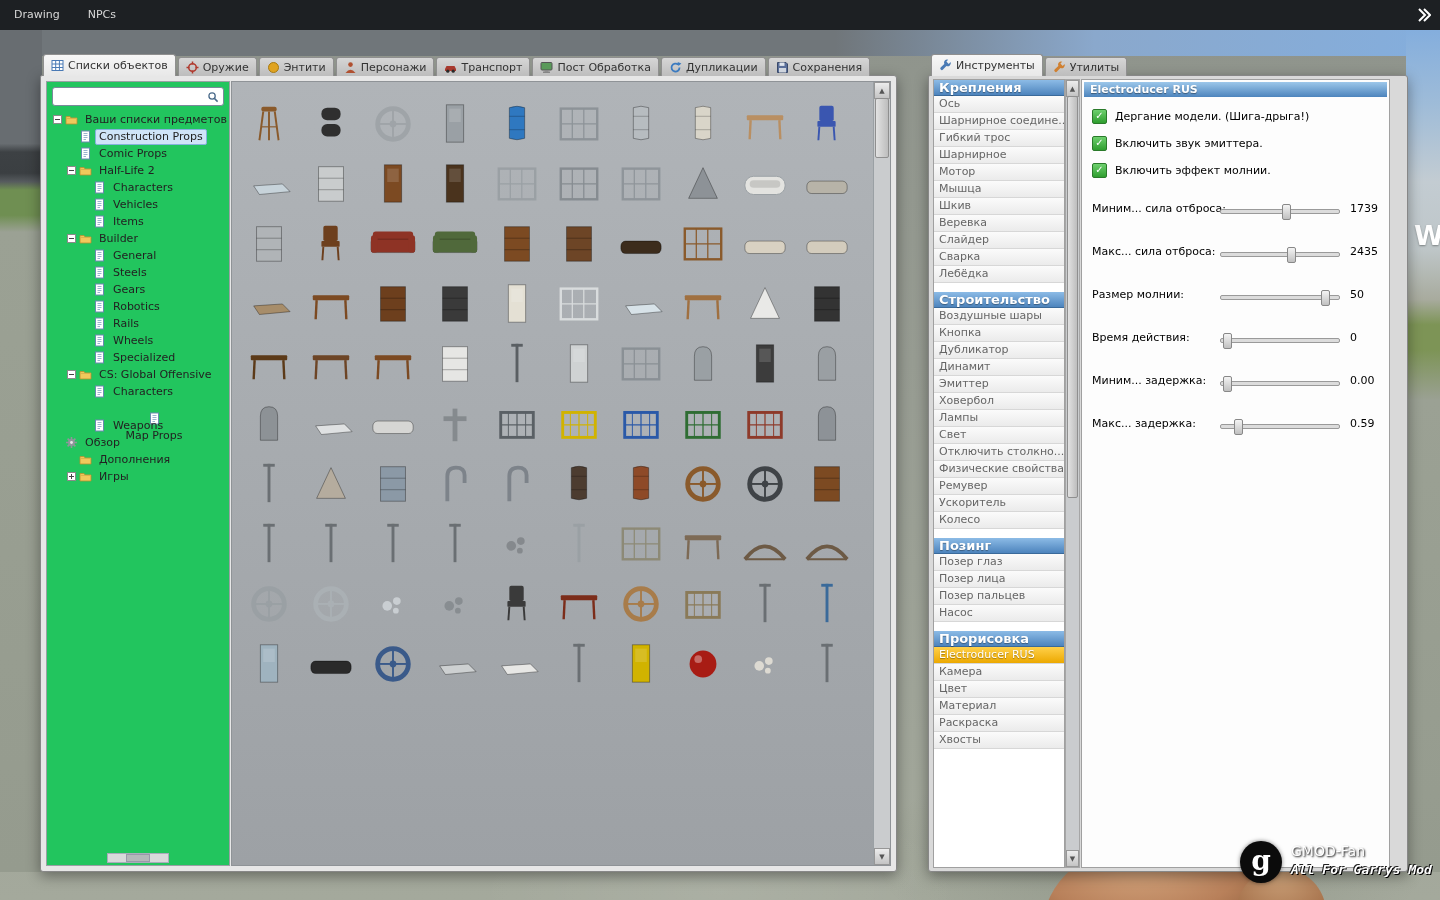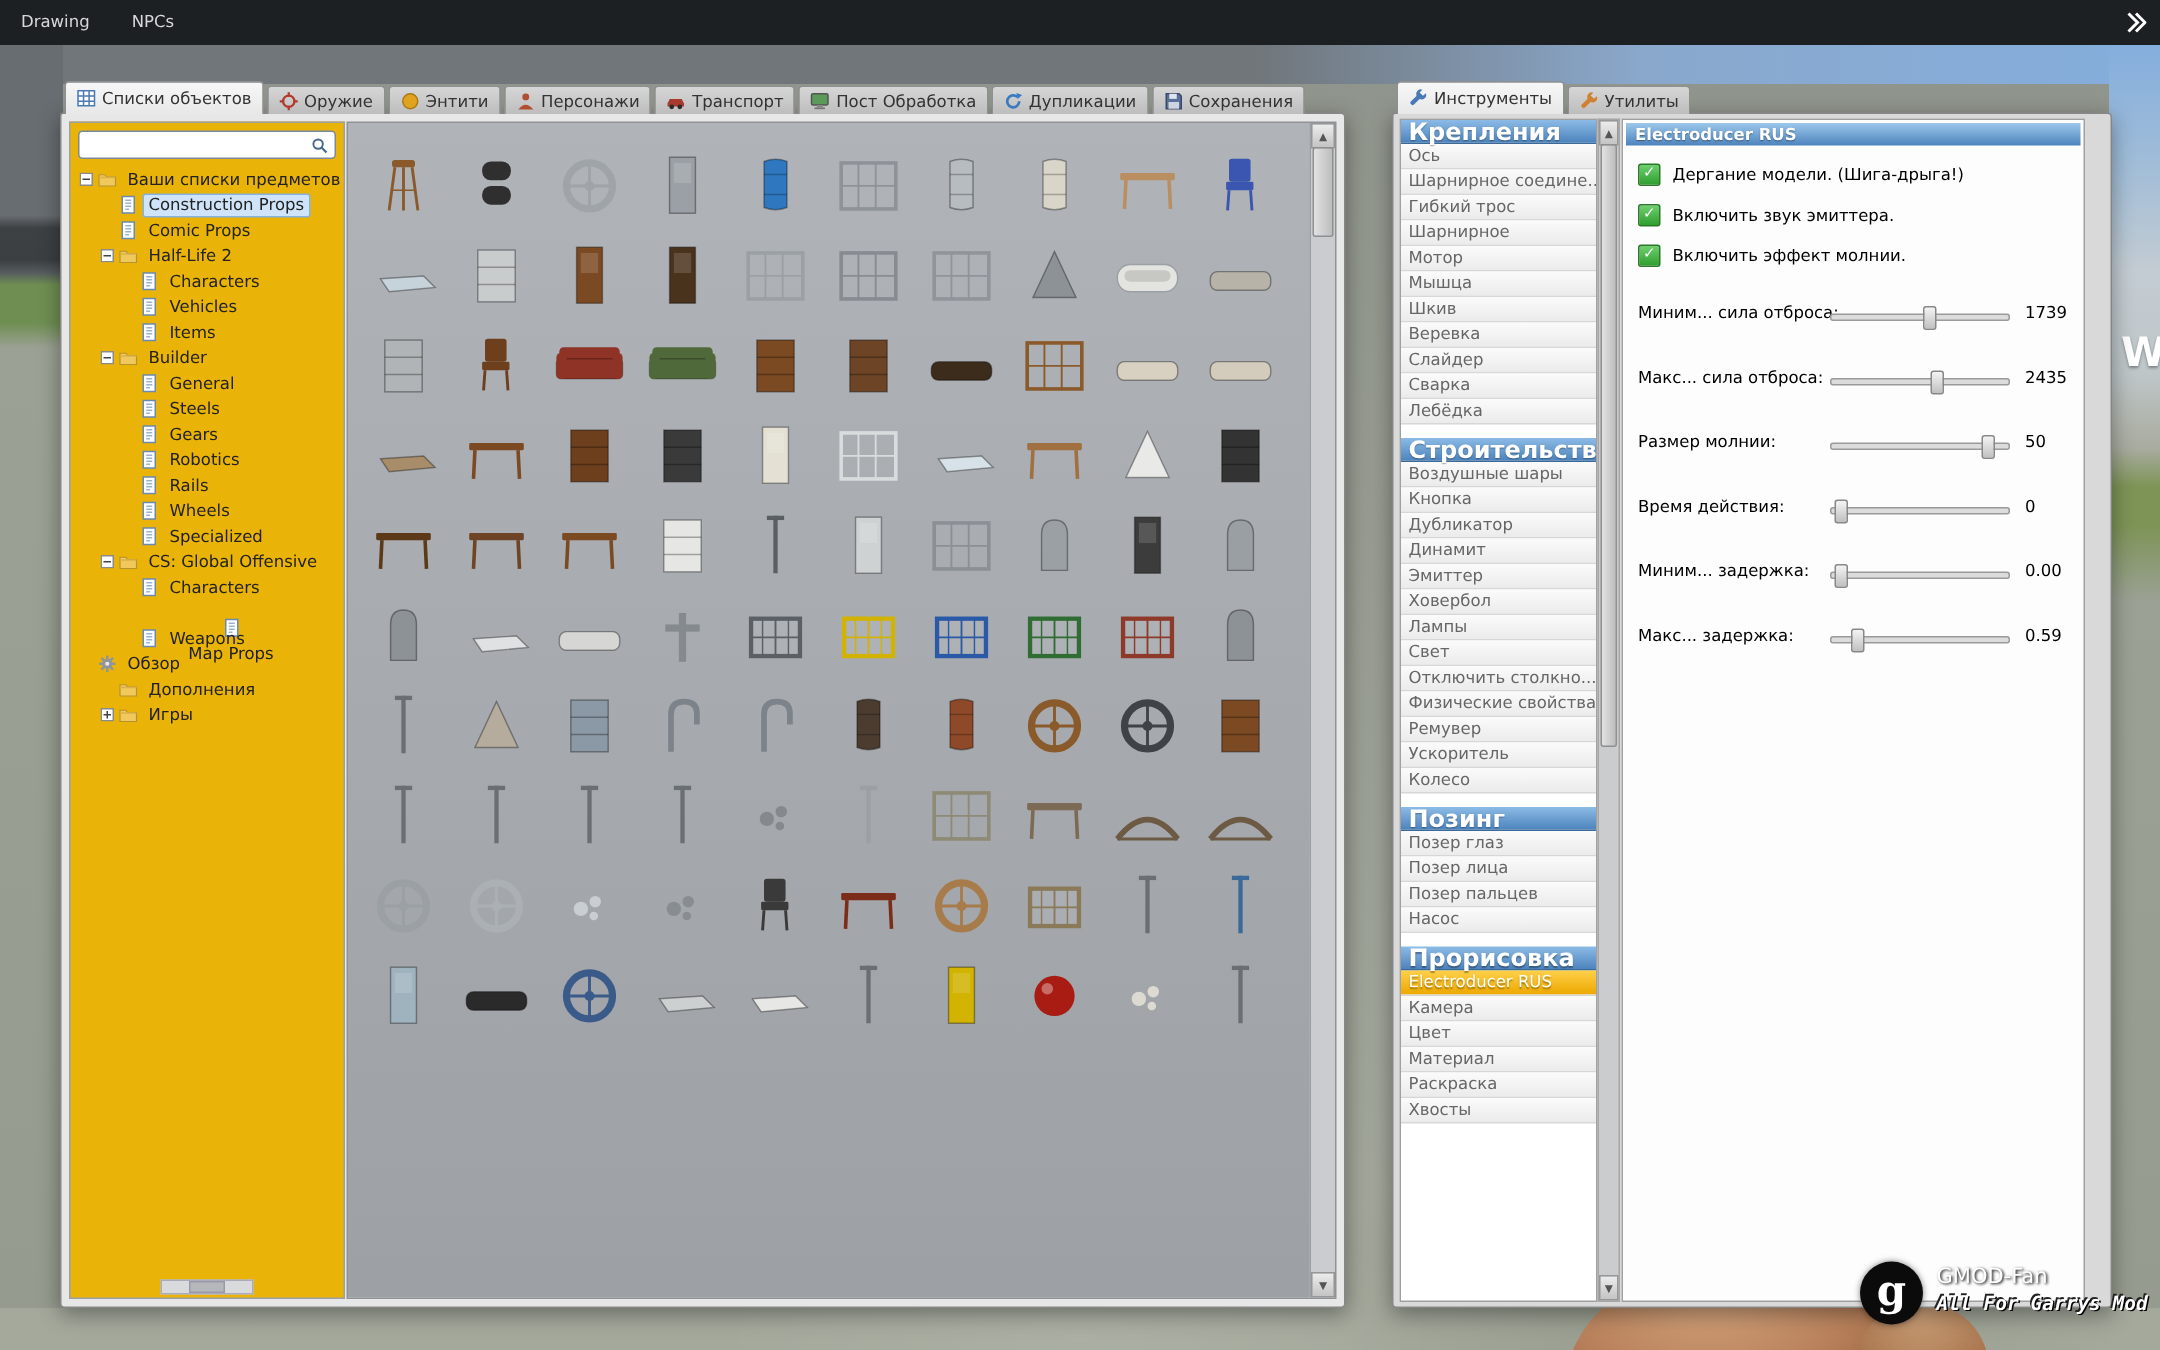--- a/index.html
+++ b/index.html
@@ -41,21 +41,21 @@
   .tab{display:flex;align-items:center;gap:4px;height:18px;padding:0 7px;font-size:11px;color:#333;
     background:linear-gradient(#d6d6d6,#bdbdbd);border:1px solid #8f8f8f;border-bottom:none;
     border-radius:3px 3px 0 0;white-space:nowrap;}
   .tab.active{background:linear-gradient(#f7f7f7,#e8e8e8);height:21px;z-index:4;}
   .ticon svg{width:13px;height:13px;display:block;}
   .panel-body{position:absolute;left:0;right:0;top:20px;bottom:0;background:#e7e7e7;
     border:1px solid #878787;border-radius:2px 3px 3px 3px;box-shadow:0 4px 14px rgba(0,0,0,.38);}
 
   
   .spawn-panel{left:40px;top:55px;width:857px;height:817px;}
-  .sidebar{position:absolute;left:5px;top:5px;width:182px;bottom:5px;background:#eab308;border:1px solid #9aa0a4;}
+  .sidebar{position:absolute;left:5px;top:5px;width:182px;bottom:5px;background:#22c55e;border:1px solid #9aa0a4;}
   .searchbox{margin:5px 5px 4px 5px;height:17px;border:1px solid #7a8a9a;border-radius:3px;background:#fff;
     display:flex;align-items:center;padding:0 4px;}
   .searchbox input{flex:1;border:none;outline:none;font-size:11px;background:transparent;min-width:0;}
   .sicon svg{width:12px;height:12px;display:block;}
   .tree{position:absolute;left:2px;right:2px;top:29px;bottom:12px;overflow:hidden;}
   .trow{display:flex;align-items:center;gap:3px;height:17px;font-size:11px;color:#222;white-space:nowrap;}
   .trow .exp{width:9px;height:9px;flex:0 0 9px;display:flex;}
   .trow .exp svg{width:9px;height:9px;}
   .trow .nicon{width:13px;height:13px;flex:0 0 13px;}
   .trow .nicon svg{width:13px;height:13px;display:block;}
@@ -75,21 +75,21 @@
     border:1px solid #979797;font-size:7px;color:#555;display:flex;align-items:center;justify-content:center;}
   .sbtn.up{top:0}.sbtn.down{bottom:0}
   .sthumb{position:absolute;left:1px;right:1px;top:16px;height:58px;
     background:linear-gradient(90deg,#e2e2e2,#bdbdbd);border:1px solid #8f8f8f;border-radius:2px;}
 
   
   .tool-panel{left:928px;top:55px;width:480px;height:817px;}
   .tool-panel .panel-body{background:#d9d9d9;}
   .tool-list{position:absolute;left:4px;top:3px;width:130px;bottom:3px;background:#fff;
     border:1px solid #a0a0a0;overflow:hidden;font-size:11px;}
-  .tcat{height:15px;line-height:15px;padding-left:5px;color:#fff;font-weight:bold;font-size:16px;
+  .tcat{height:15px;line-height:15px;padding-left:5px;color:#fff;font-weight:bold;font-size:13px;
     background:linear-gradient(#8cbbe6,#4d84bd);text-shadow:0 1px 1px rgba(0,0,0,.35);
     border-bottom:1px solid #3a6a9a;margin-top:9px;}
   .tcat:first-child{margin-top:0;}
   .titem{height:16px;line-height:16px;padding-left:5px;color:#666;
     background:linear-gradient(#fbfbfb,#ebebeb);border-bottom:1px solid #d7d7d7;white-space:nowrap;overflow:hidden;}
   .titem.selected{background:linear-gradient(#ffd04a,#eca800);color:#fff;text-shadow:0 1px 1px rgba(0,0,0,.35);}
   .tool-scroll{left:136px;width:13px;top:3px;bottom:3px;right:auto;border:1px solid #a6a6a6;}
   .tool-scroll .sthumb{height:400px;}
   .tool-settings{position:absolute;left:152px;top:3px;right:17px;bottom:3px;background:#fdfdfd;border:1px solid #a0a0a0;}
   .settings-header{margin:2px;height:15px;line-height:15px;background:linear-gradient(#9cc7ea,#4d84bd);

